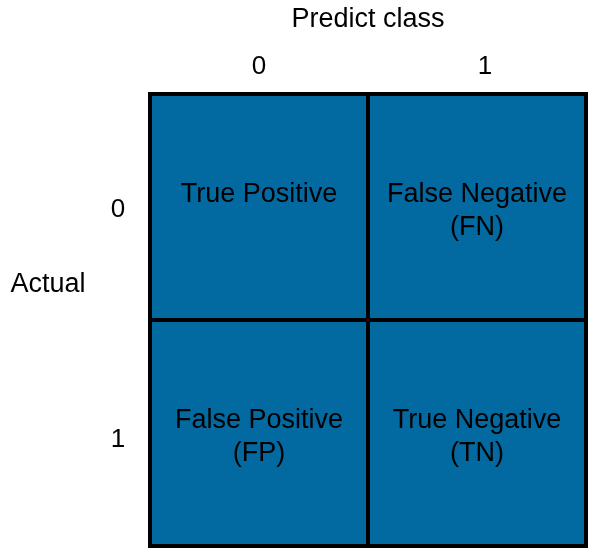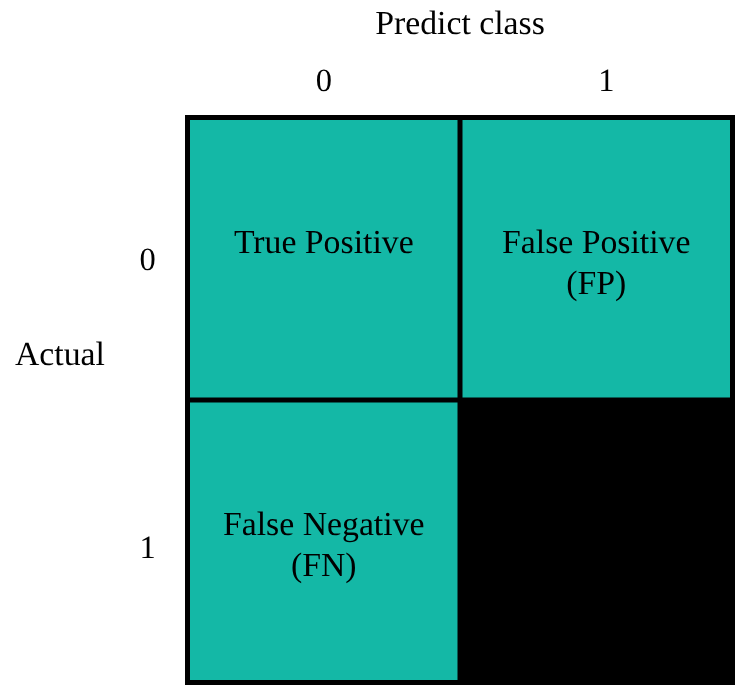--- a/index.html
+++ b/index.html
@@ -7,21 +7,21 @@
     margin: 0;
     padding: 0;
     background: #ffffff;
   }
 
   #canvas {
     position: relative;
     width: 605px;
     height: 560px;
     background: #ffffff;
-    font-family: Liberation Serif, serif;
+    font-family: Liberation Sans, sans-serif;
     color: #000000;
     overflow: hidden;
   }
 
   
   .predict-title {
     position: absolute;
     left: 148px;
     top: 2px;
     width: 440px;
@@ -80,21 +80,21 @@
     box-sizing: border-box;
     border: 4px solid #000000;
     background: #000000;
     display: grid;
     grid-template-columns: 1fr 1fr;
     grid-template-rows: 1fr 1fr;
     gap: 4px;
   }
 
   .cell {
-    background: #14b8a6;
+    background: #0369a1;
     position: relative;
     display: flex;
     flex-direction: column;
     align-items: center;
     justify-content: flex-start;
     padding-top: 38%;
     box-sizing: border-box;
   }
 
   .cell .line1,
@@ -123,25 +123,29 @@
   <div class="row-head r0">0</div>
   <div class="row-head r1">1</div>
 
   <div class="matrix">
 
     <div class="cell">
       <span class="line1">True Positive</span>
     </div>
 
     <div class="cell">
+      <span class="line1">False Negative</span>
+      <span class="line2">(FN)</span>
+    </div>
+
+    <div class="cell">
       <span class="line1">False Positive</span>
       <span class="line2">(FP)</span>
     </div>
 
     <div class="cell">
-      <span class="line1">False Negative</span>
-      <span class="line2">(FN)</span>
+      <span class="line1">True Negative</span>
+      <span class="line2">(TN)</span>
     </div>
-
 
   </div>
 
 </div>
 
 </body></html>

